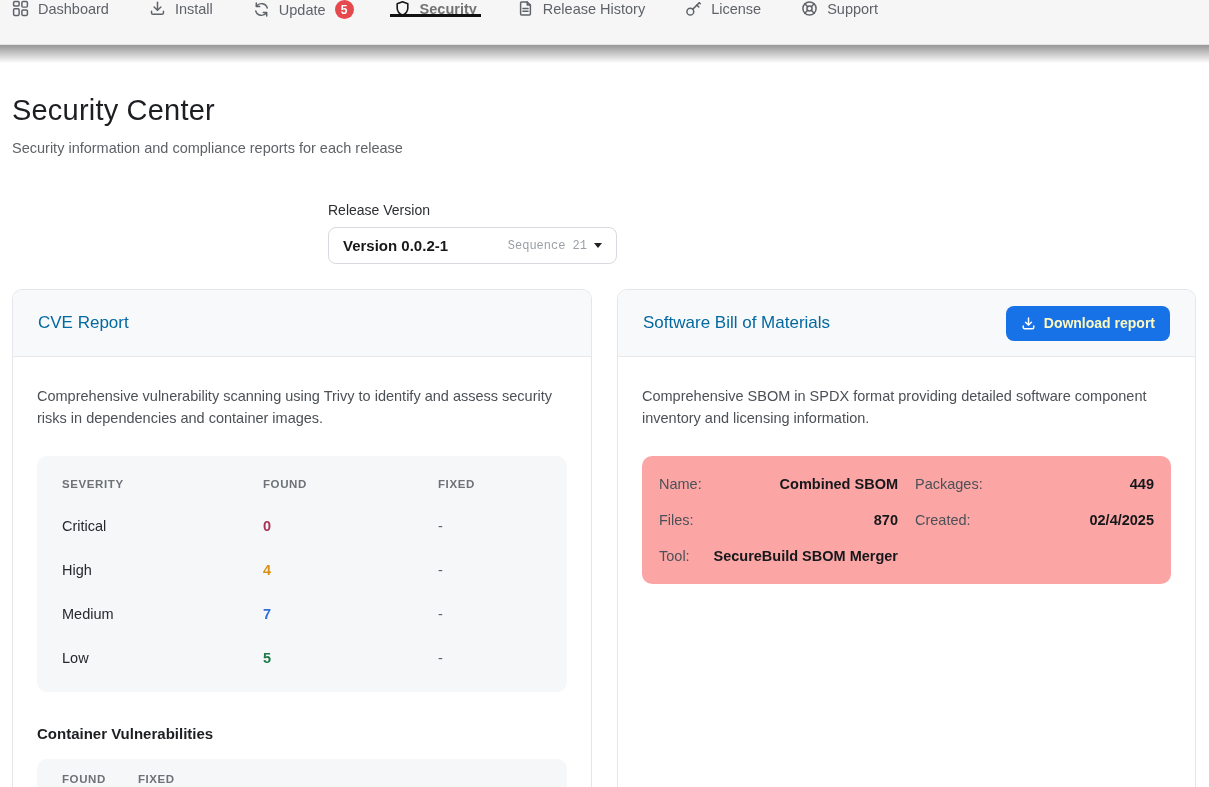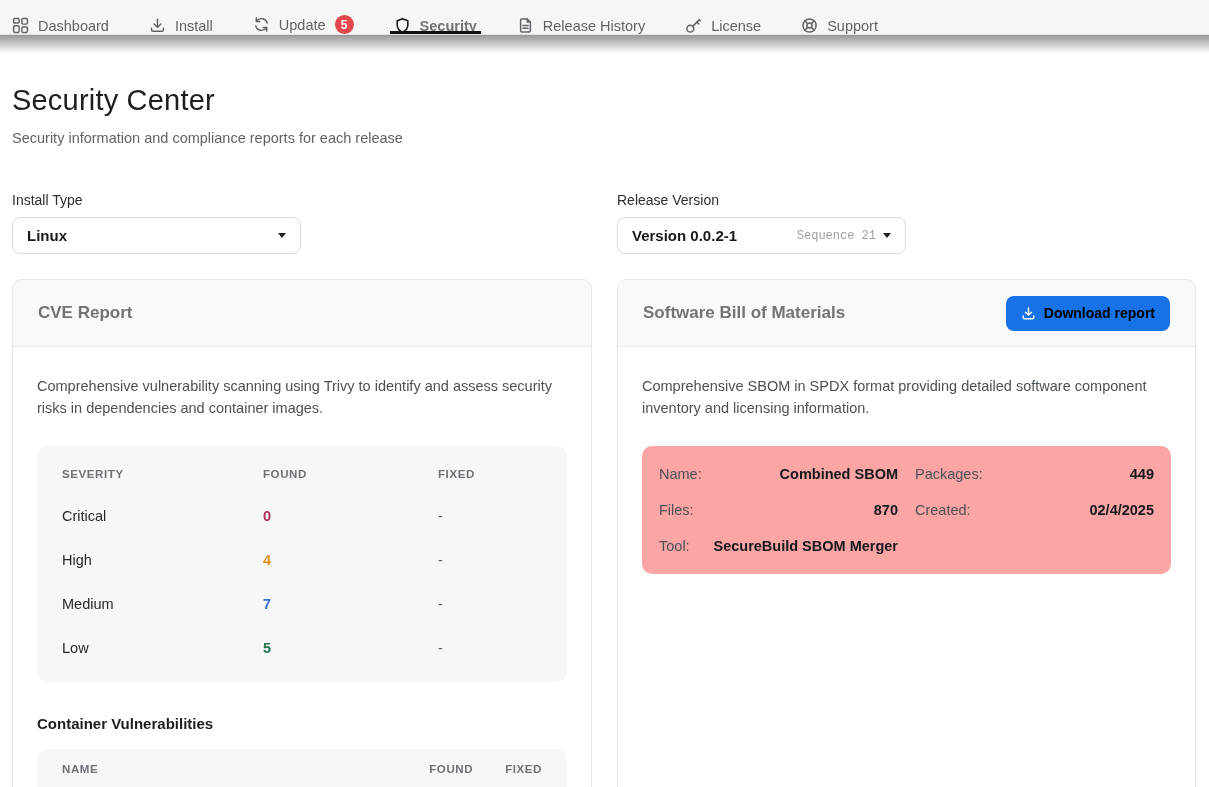--- a/index.html
+++ b/index.html
@@ -1,21 +1,21 @@
 <!DOCTYPE html>
 <html><head>
 <meta charset="utf-8">
 <style>
   * { margin:0; padding:0; box-sizing:border-box; }
   html,body { width:1209px; height:787px; overflow:hidden; background:#fff;
               font-family:"Liberation Sans", sans-serif; color:#202124; }
 
   
-  .topnav { height:35px; background:#f6f6f7; border-bottom:1px solid #e3e3e5;
-            display:flex; align-items:flex-end; padding:0 12px; gap:40px; }
+  .topnav { height:45px; background:#f6f6f7; border-bottom:1px solid #e3e3e5;
+            display:flex; align-items:flex-start; padding:0 12px; gap:40px; }
   .nav-item { display:flex; align-items:center; gap:9px; color:#5f6368;
               font-size:14.5px; cursor:pointer; position:relative; white-space:nowrap; }
   .nav-item svg { stroke:#5f6368; }
   .nav-item.active { color:#737373; font-weight:600; }
   .nav-item.active svg { stroke:#17181a; }
   .nav-item.active::after { content:""; position:absolute; left:-4px; right:-4px;
               bottom:0; height:3px; background:#111; }
   .nav-badge { width:19px; height:19px; border-radius:50%; color:#fff; font-size:12px;
               font-weight:700; display:flex; align-items:center; justify-content:center; }
 
@@ -39,25 +39,25 @@
   .caret { width:0; height:0; border-left:4.5px solid transparent;
            border-right:4.5px solid transparent; border-top:5.5px solid #202124; }
 
   
   .cards { display:flex; gap:25px; margin-top:25px; align-items:flex-start; }
   .card { border:1px solid #e4e6ea; border-radius:10px; background:#fff; overflow:hidden; }
   .card-left  { width:580px; height:560px; }
   .card-right { width:579px; height:560px; }
   .card-header { height:67px; background:#f8f9fa; border-bottom:1px solid #e7e9ec;
                  display:flex; align-items:center; justify-content:space-between; padding:0 25px; }
-  .card-title { font-size:17px; font-weight:700; color:#737373; }
+  .card-title { font-size:17px; font-weight:400; color:#0369a1; }
   .card-body { padding:29px 24px; }
   .card-desc { font-size:14.5px; line-height:21.5px; color:#4b5156; }
 
-  .download-btn { border:none; color:#000000; height:35px; padding:0 15px; border-radius:8px;
+  .download-btn { border:none; color:#fef9c3; height:35px; padding:0 15px; border-radius:8px;
                   font-family:"Liberation Sans", sans-serif; font-size:14px; font-weight:600;
                   display:flex; align-items:center; gap:8px; cursor:pointer; }
 
   
   .sev-table { margin-top:27px; background:#f6f7f9; border-radius:10px; padding:8px 0 12px; }
   .sev-row { display:grid; grid-template-columns:201px 175px 1fr; padding:0 25px;
              align-items:center; height:44px; }
   .sev-row.head { height:40px; }
   .col-head { font-size:11.5px; font-weight:700; letter-spacing:0.6px; color:#6c7278; }
   .sev-name { font-size:14.5px; color:#26282b; }
@@ -170,27 +170,20 @@
 </nav>
 
 <div class="scroll-shadow"></div>
 
 <div class="content">
 
   <h1 class="page-title">Security Center</h1>
   <div class="page-subtitle">Security information and compliance reports for each release</div>
 
   <div class="filters">
-    <div class="filter-group">
-      <span class="filter-label">Install Type</span>
-      <div class="select">
-        <span class="sel-value">Linux</span>
-        <span class="caret"></span>
-      </div>
-    </div>
 
     <div class="filter-group second">
       <span class="filter-label">Release Version</span>
       <div class="select">
         <span class="sel-value">Version 0.0.2-1</span>
         <span class="sel-note">Sequence 21</span>
         <span class="caret"></span>
       </div>
     </div>
   </div>
@@ -227,21 +220,20 @@
           </div>
           <div class="sev-row">
             <span class="sev-name">Low</span>
             <span class="sev-found" style="color: rgb(31, 122, 74);">5</span>
             <span class="sev-fixed">-</span>
           </div>
         </div>
 
         <div class="cv-heading">Container Vulnerabilities</div>
         <div class="cv-head-row">
-          <span class="col-head name">NAME</span>
           <span class="col-head found">FOUND</span>
           <span class="col-head">FIXED</span>
         </div>
       </div>
     </section>
 
     <section class="card card-right">
       <div class="card-header">
         <span class="card-title">Software Bill of Materials</span>
         <button class="download-btn" style="background: rgb(22, 114, 230);">

